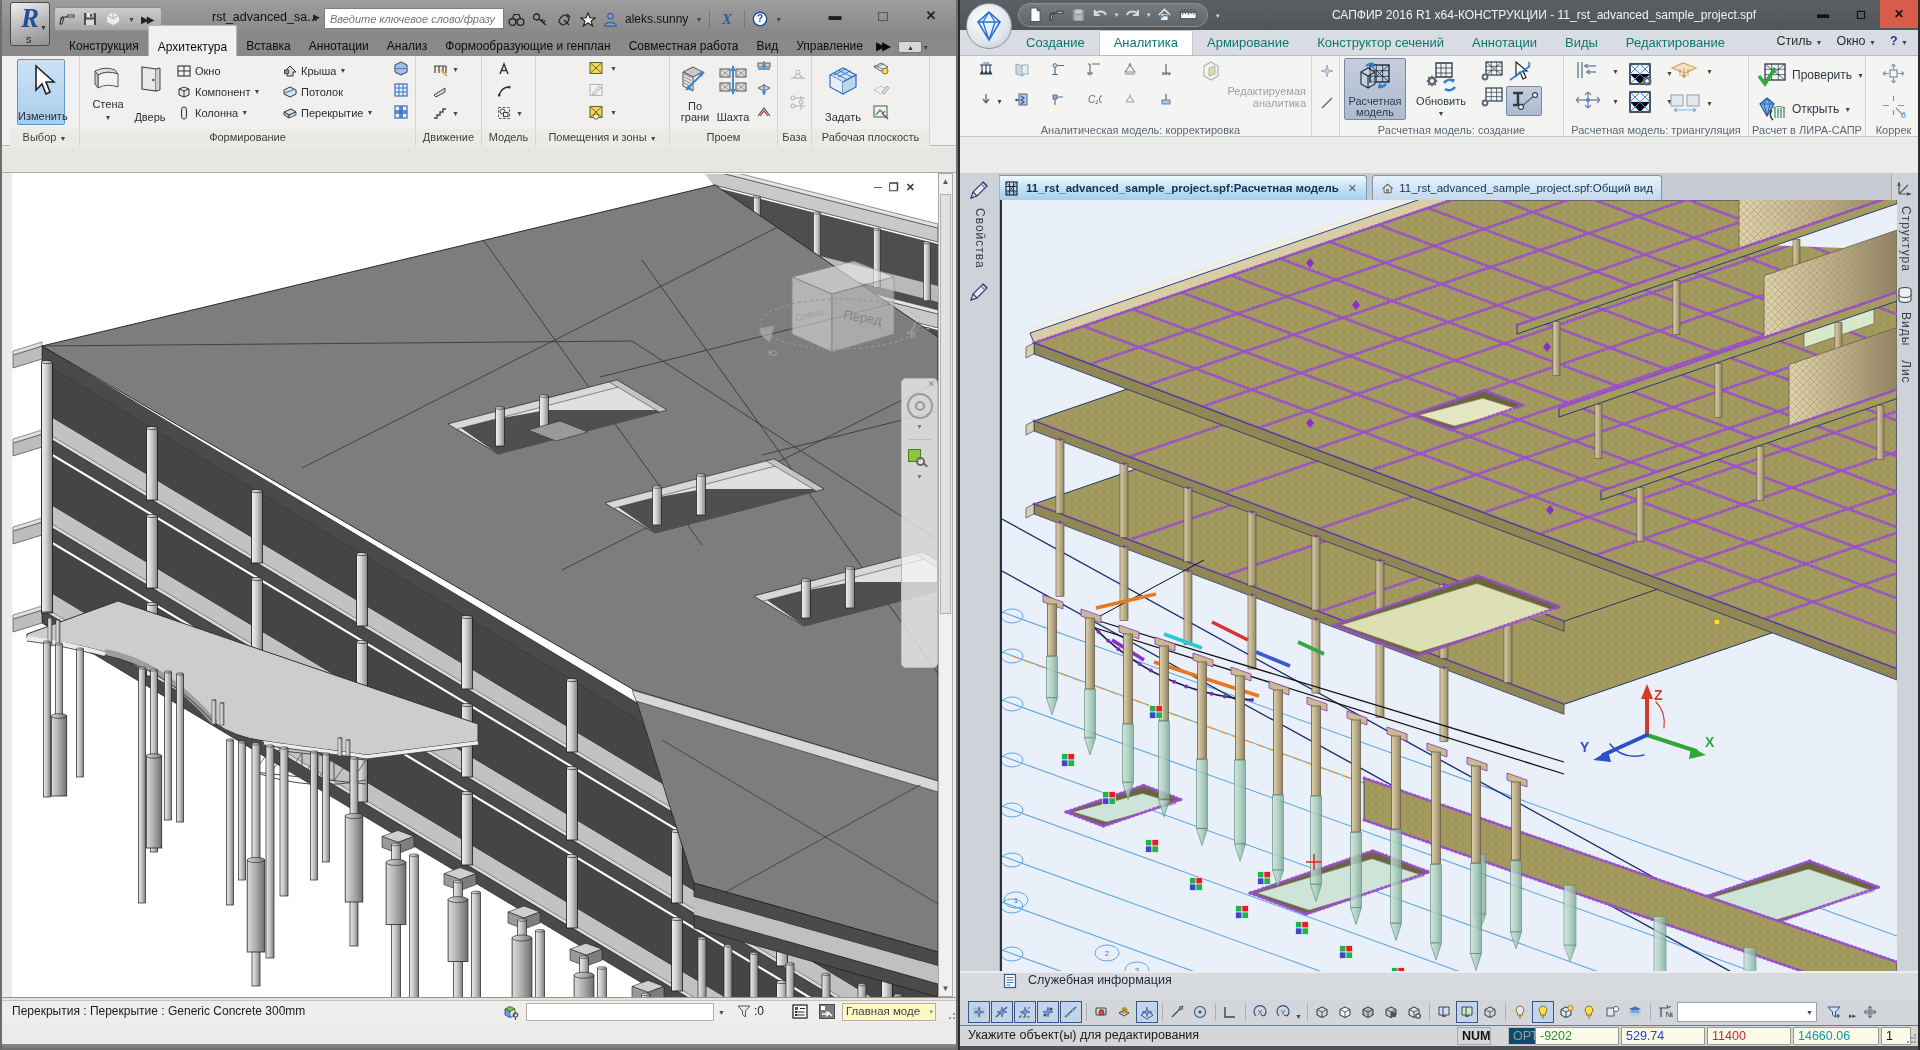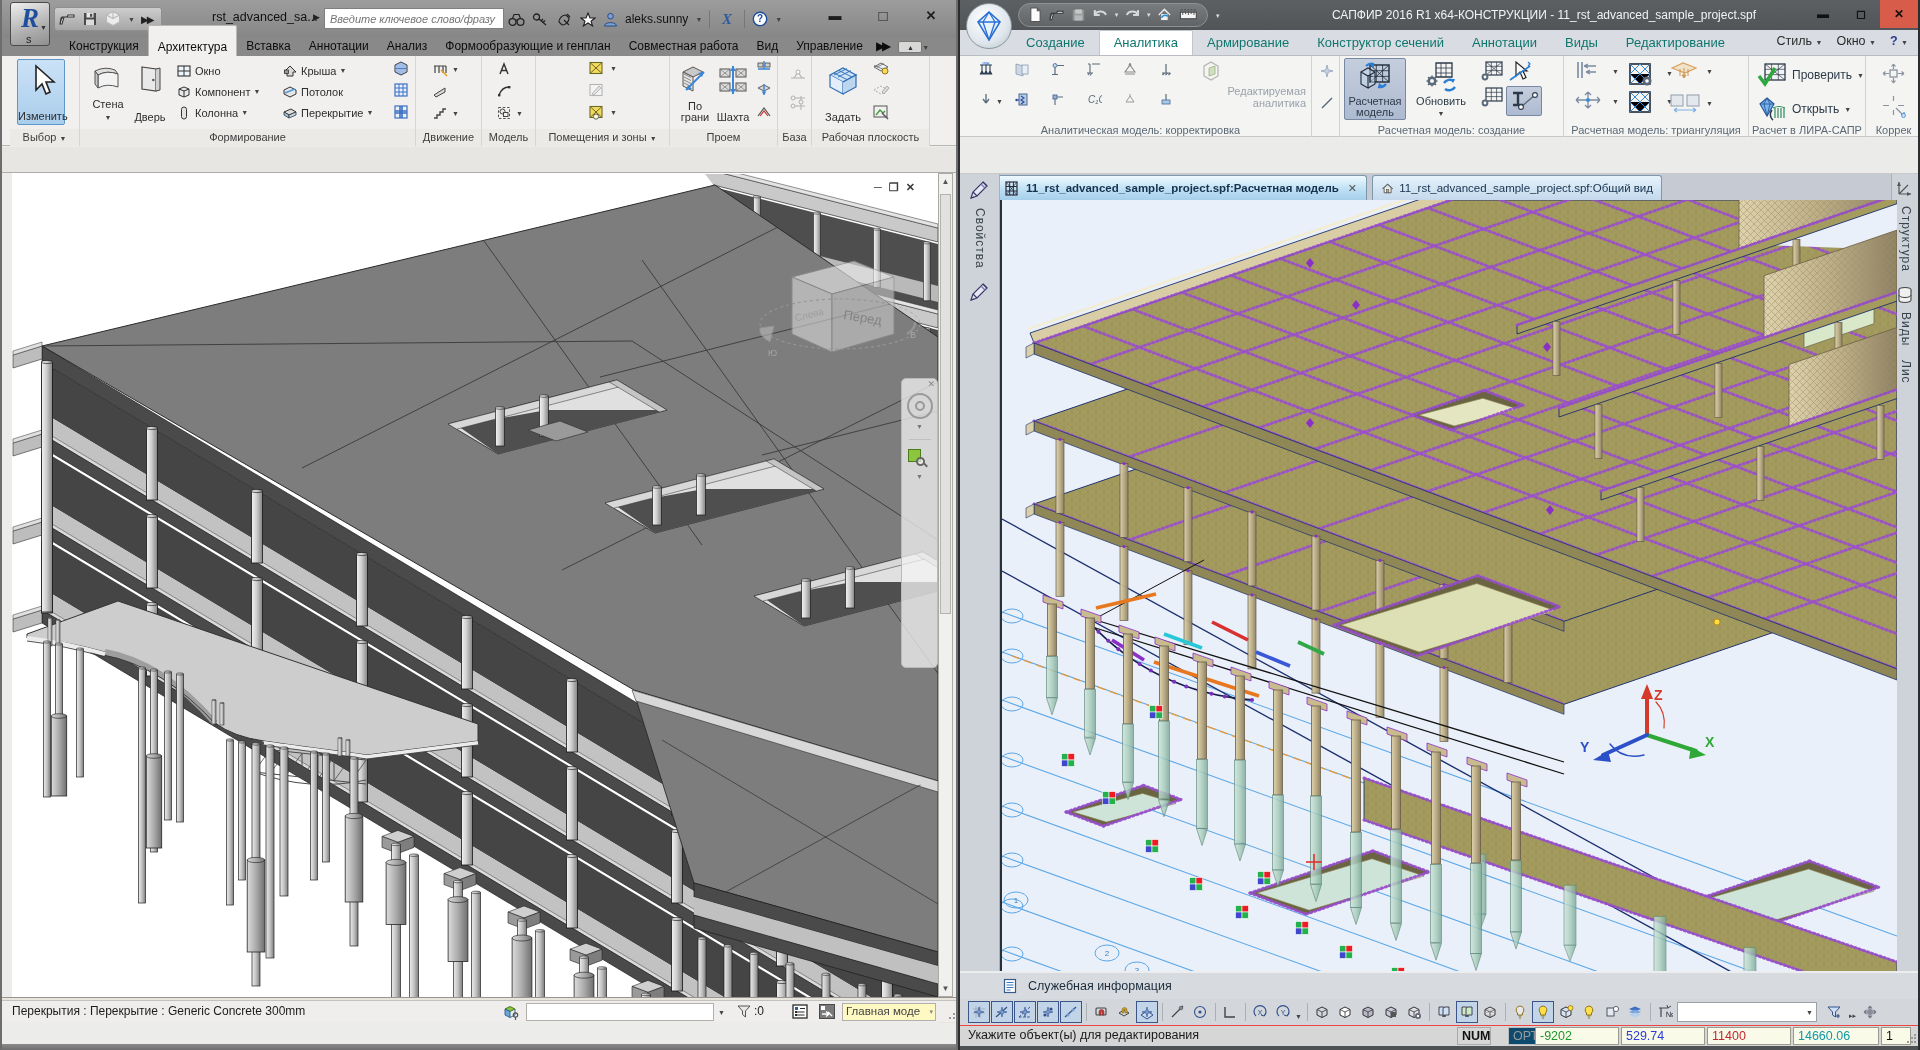--- a/index.html
+++ b/index.html
@@ -89,21 +89,21 @@
 .sp-doctabs{position:absolute;left:0;top:174px;width:100%;height:26px;background:#c6cbd3}
 .sp-doctab{position:absolute;top:1px;height:25px;display:flex;align-items:center;gap:5px;font-size:11.5px;color:#16324e;white-space:nowrap;overflow:hidden;
  border:1px solid #7d97ab;border-bottom:none;border-radius:3px 3px 0 0;padding:0 8px}
 .sp-doctab.active{background:linear-gradient(#eef9ff,#bfe0f4 55%,#a6cfec);font-weight:bold}
 .sp-doctab.inactive{background:linear-gradient(#e6f2fb,#c3d9ec)}
 .sp-doctab .x{font-weight:normal;color:#555;font-size:11px;padding-left:4px}
 .sp-strip-l{position:absolute;left:0;top:174px;width:40px;height:797px;background:#ced3d9;border-right:1px solid #aab0b8}
 .sp-strip-r{position:absolute;right:0;top:174px;width:27px;height:797px;background:#ced3d9;border-left:1px solid #aab0b8}
 .vtext{writing-mode:vertical-rl;font-size:12px;color:#39434c;letter-spacing:1px}
 .sp-view{position:absolute;left:40px;top:200px;width:897px;height:771px;border:2px solid #2a3038;border-right:none;background:#eaf0f9}
-.sp-inforow{position:absolute;left:0;top:973px;width:100%;height:26px;background:#d7dbdf;display:flex;align-items:center;gap:10px;padding-left:42px;font-size:12.5px;color:#1c2c3c}
+.sp-inforow{position:absolute;left:0;top:973px;width:100%;height:26px;background:#d7dbdf;display:flex;align-items:flex-start;gap:10px;padding-left:42px;font-size:12.5px;color:#1c2c3c}
 .sp-toolbar{position:absolute;left:0;top:999px;width:100%;height:26px;background:#d3d7db;display:flex;align-items:center;padding-left:8px}
 .tb-ic{width:22px;height:22px;margin-right:1px;position:relative;flex:0 0 auto;display:flex;align-items:center;justify-content:center}
 .tb-ic.pressed{border:1px solid #3c5588;background:#c2d4e8}
 .tb-sep{width:7px;height:22px;flex:0 0 auto;position:relative}
 .tb-sep:before{content:"";position:absolute;left:3px;top:2px;bottom:2px;width:1px;background:#aab0b6}
 .sp-combo{width:140px;height:20px;background:#fff;border:1px solid #9aa0a6;position:relative;flex:0 0 auto}
 .sp-status{position:absolute;left:0;top:1025px;width:100%;height:21px;background:#d6d6d6;border-top:1px solid #ef4444;font-size:12.5px;color:#1a1a1a}
 .sp-status .prompt{position:absolute;left:8px;top:2px}
 .sp-field{position:absolute;top:1px;height:18px;border:1px solid #9b9b90;background:#fafae8;font-size:12.5px;padding:1px 4px;white-space:nowrap;overflow:hidden}
 .sp-frame-bot{position:absolute;left:0;top:1046px;width:100%;height:4px;background:#4e5254}

